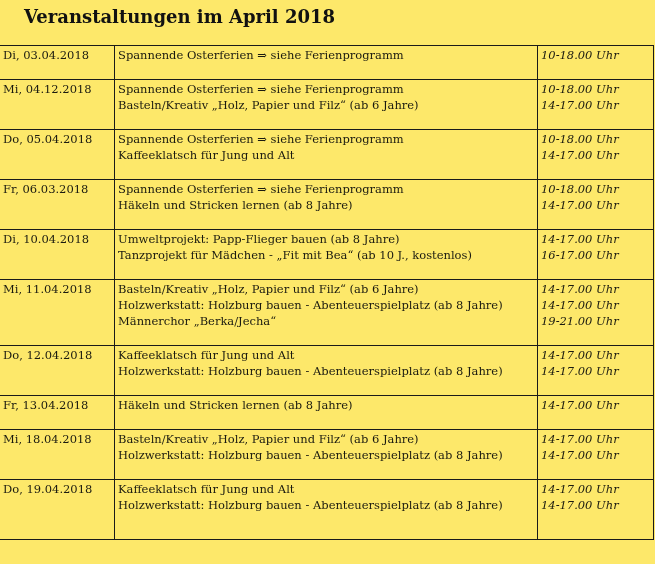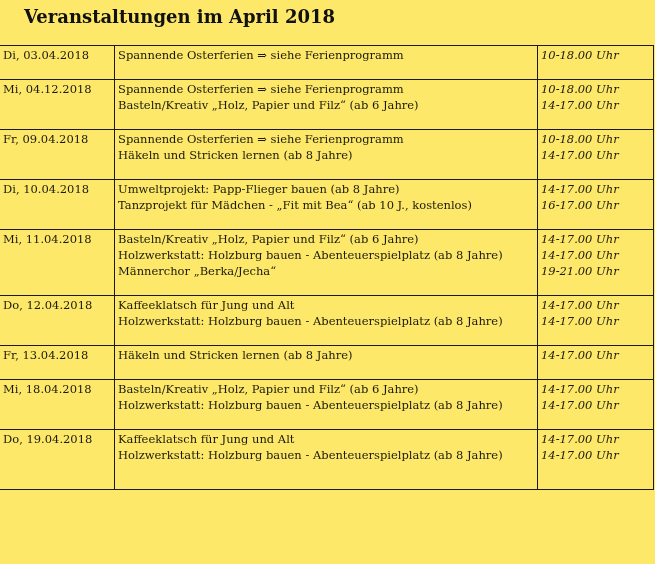--- a/index.html
+++ b/index.html
@@ -65,22 +65,33 @@
         <td class="date">Mi, 04.12.2018</td>
         <td class="desc">
           <span class="line">Spannende Osterferien ⇒ siehe Ferienprogramm</span>
           <span class="line">Basteln/Kreativ „Holz, Papier und Filz“ (ab 6 Jahre)</span>
         </td>
         <td class="time">
           <span class="line">10-18.00 Uhr</span>
           <span class="line">14-17.00 Uhr</span>
         </td>
       </tr>
+      <tr style="height: 48px;">
+        <td class="date">Do, 05.04.2018</td>
+        <td class="desc">
+          <span class="line">Spannende Osterferien ⇒ siehe Ferienprogramm</span>
+          <span class="line">Kaffeeklatsch für Jung und Alt</span>
+        </td>
+        <td class="time">
+          <span class="line">10-18.00 Uhr</span>
+          <span class="line">14-17.00 Uhr</span>
+        </td>
+      </tr>
       <tr style="height: 47px;">
-        <td class="date">Fr, 09.04.2018</td>
+        <td class="date">Fr, 06.03.2018</td>
         <td class="desc">
           <span class="line">Spannende Osterferien ⇒ siehe Ferienprogramm</span>
           <span class="line">Häkeln und Stricken lernen (ab 8 Jahre)</span>
         </td>
         <td class="time">
           <span class="line">10-18.00 Uhr</span>
           <span class="line">14-17.00 Uhr</span>
         </td>
       </tr>
       <tr style="height: 46px; margin-top: 44px;">

